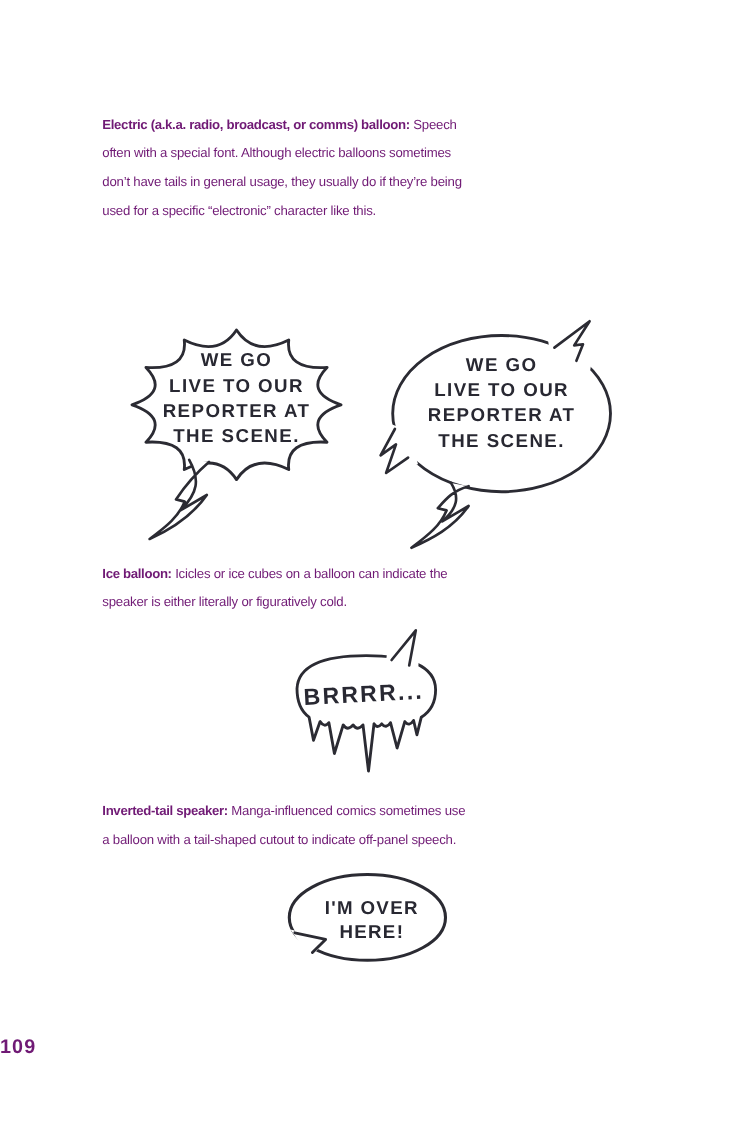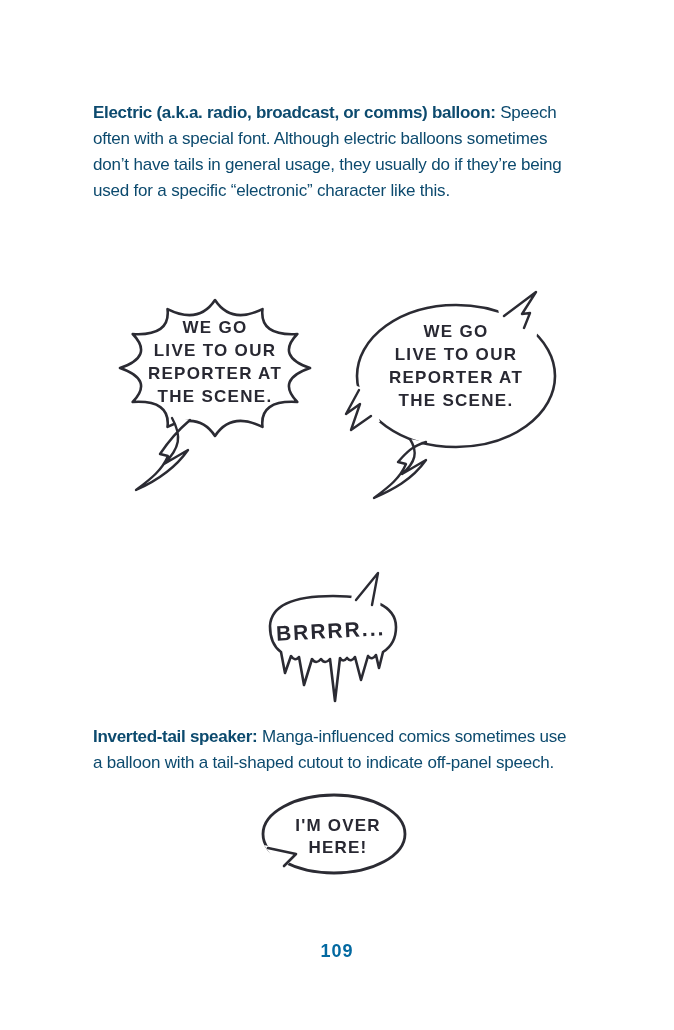--- a/index.html
+++ b/index.html
@@ -7,34 +7,34 @@
     position:relative;
     width:674px;height:1030px;
     background:#ffffff;
     font-family:"Liberation Sans",sans-serif;
     color:#282832;
     overflow:hidden;
   }
   .para{position:absolute;left:93px;width:500px;}
   .pline{
     margin:0;white-space:nowrap;
-    font-size:17px;line-height:26px;letter-spacing:-0.2px;
-    color:#0c4a6e;
+    font-size:12px;line-height:26px;letter-spacing:-0.2px;
+    color:#701a75;
   }
   .pline strong{font-weight:700;letter-spacing:-0.3px;}
   .balloon-svg{position:absolute;}
   .balloon-svg text{
     font-family:"Liberation Sans","DejaVu Sans",sans-serif;
     font-weight:700;fill:#282832;
   }
   .btxt{font-size:17px;letter-spacing:1.3px;}
   .folio{
     position:absolute;left:0;top:941px;width:674px;
-    text-align:center;font-size:18px;font-weight:700;
-    letter-spacing:1px;color:#0369a1;
+    font-size:18px;font-weight:700;
+    letter-spacing:1px;color:#701a75;
   }
   .ink{stroke:#2b2b33;fill:#ffffff;stroke-linejoin:round;stroke-linecap:round;}
   .ink-line{stroke:#2b2b33;fill:none;stroke-linejoin:round;stroke-linecap:round;}
   .erase{fill:#ffffff;stroke:none;}
 </style>
 </head>
 <body>
 
 <div class="page">
 
@@ -85,20 +85,24 @@
          C 68 190 48 200 30 208
          C 46 196 56 188 62 174
          L 54 172
          C 62 163 68 156 82 152"></path>
     <text class="btxt" x="112" y="47" text-anchor="middle">WE GO</text>
     <text class="btxt" x="112" y="70" text-anchor="middle">LIVE TO OUR</text>
     <text class="btxt" x="112" y="93" text-anchor="middle">REPORTER AT</text>
     <text class="btxt" x="112" y="116" text-anchor="middle">THE SCENE.</text>
   </svg>
 
+  <div class="para" style="top:508px;">
+    <p class="pline"><strong>Ice balloon:</strong><span> Icicles or ice cubes on a balloon can indicate the</span></p>
+    <p class="pline"><span>speaker is either literally or figuratively cold.</span></p>
+  </div>
 
   <svg class="balloon-svg" style="left:256px;top:568px;" width="165" height="150" viewBox="0 0 165 150">
     <path class="ink" stroke-width="2.6" d="M 14 58
          C 15 37 38 28 77 28
          C 114 28 140 37 140 59
          C 140 71 135 79 127 84
          Q 125 92 123 100
          L 120 87
          Q 116 93 112 88
          L 105 112

